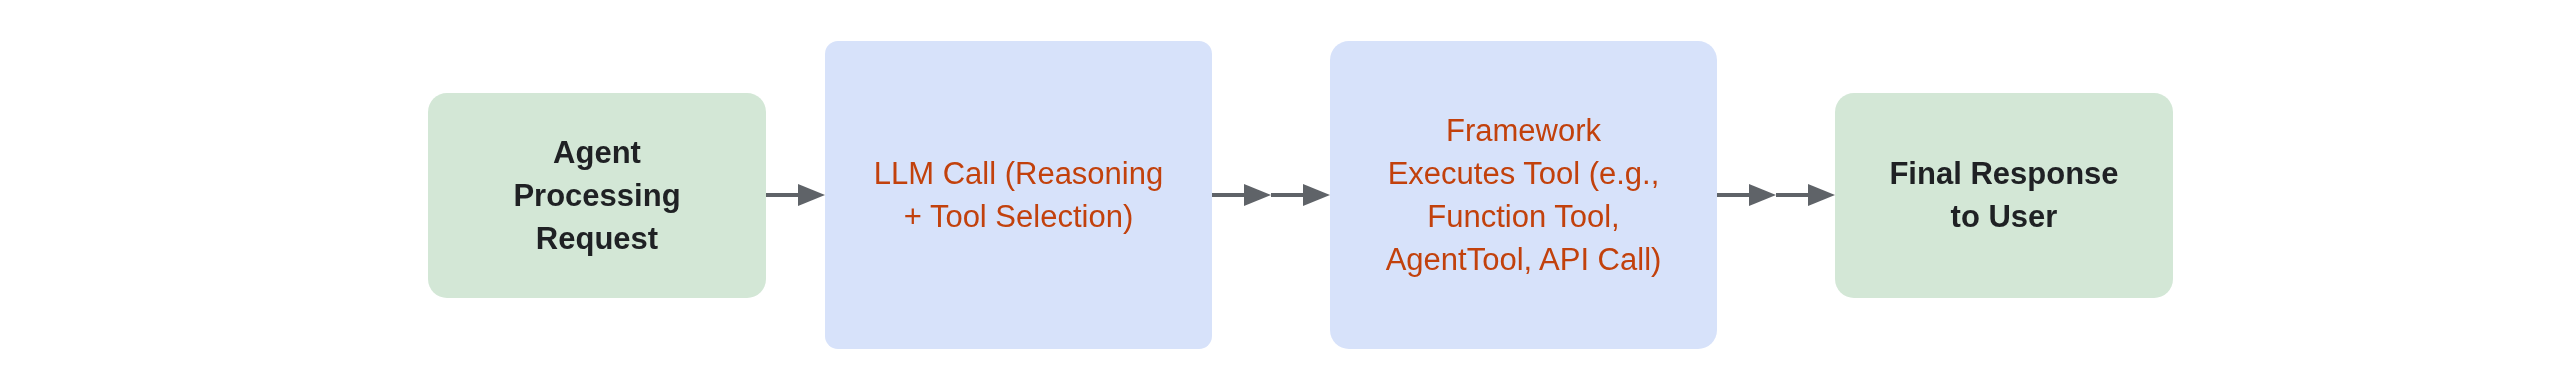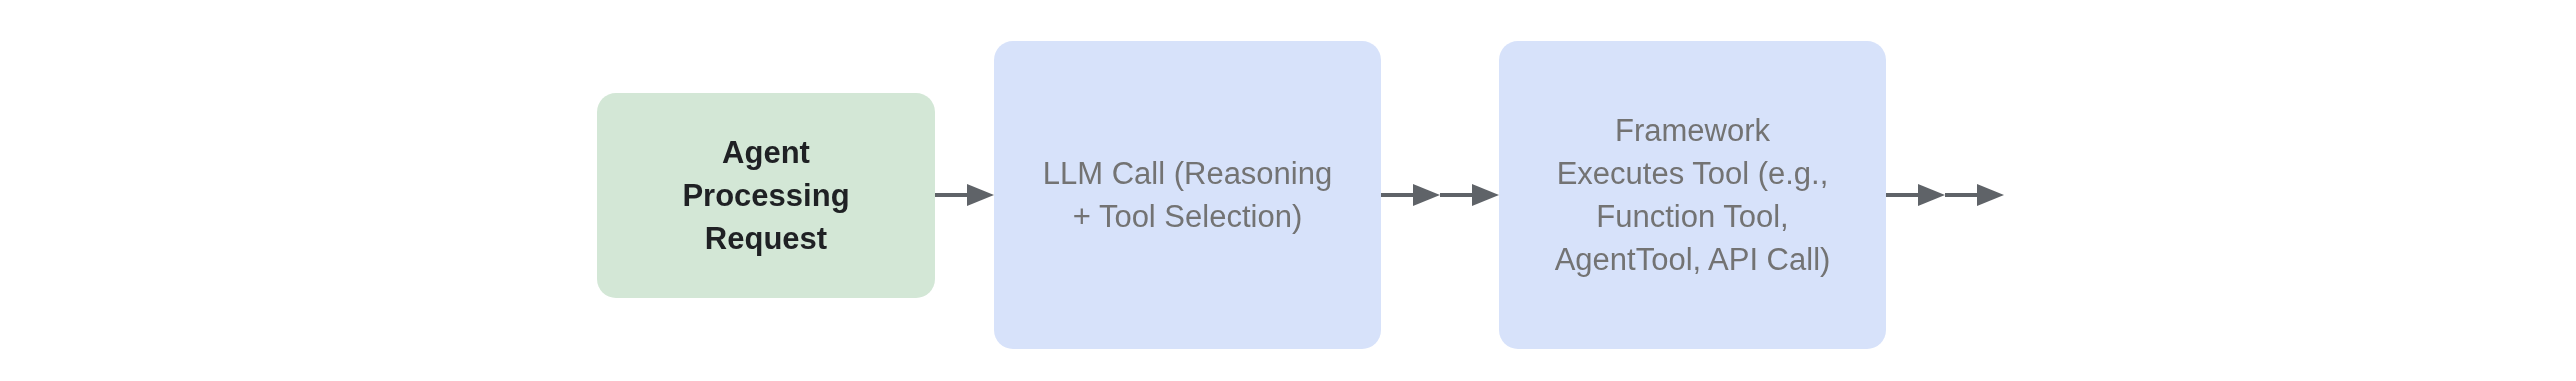--- a/index.html
+++ b/index.html
@@ -41,21 +41,21 @@
   }
   .node.terminal .label {
     font-weight: 700;
   }
   .node.process {
     width: 387px;
     height: 308px;
   }
   .node.process .label {
     font-weight: 400;
-    color: #737373;
+    color: #c2410c;
   }
   .first-node {
     margin-left: 25px;
   }
   .arrow {
     flex: 0 0 auto;
     width: 59px;
     height: 27px;
     display: flex;
     align-items: center;
@@ -82,21 +82,21 @@
     <span class="label">Agent
 Processing
 Request</span>
   </div>
 
   <div class="arrow">
     <div class="shaft" style="background: rgb(95, 99, 104);"></div>
     <div class="head" style="border-left-color: rgb(95, 99, 104);"></div>
   </div>
 
-  <div class="node process" style="background: rgb(215, 226, 250);">
+  <div class="node process" style="background: rgb(215, 226, 250); border-radius: 13px;">
     <span class="label">LLM Call (Reasoning
 + Tool Selection)</span>
   </div>
 
   <div class="arrow">
     <div class="shaft" style="background: rgb(95, 99, 104);"></div>
     <div class="head" style="border-left-color: rgb(95, 99, 104);"></div>
   </div>
 
 
@@ -116,15 +116,19 @@
     <div class="shaft" style="background: rgb(95, 99, 104);"></div>
     <div class="head" style="border-left-color: rgb(95, 99, 104);"></div>
   </div>
 
 
   <div class="arrow">
     <div class="shaft" style="background: rgb(95, 99, 104);"></div>
     <div class="head" style="border-left-color: rgb(95, 99, 104);"></div>
   </div>
 
+  <div class="node terminal" style="background: rgb(211, 231, 214);">
+    <span class="label">Final Response
+to User</span>
+  </div>
 
 </div>
 
 
 </body></html>

